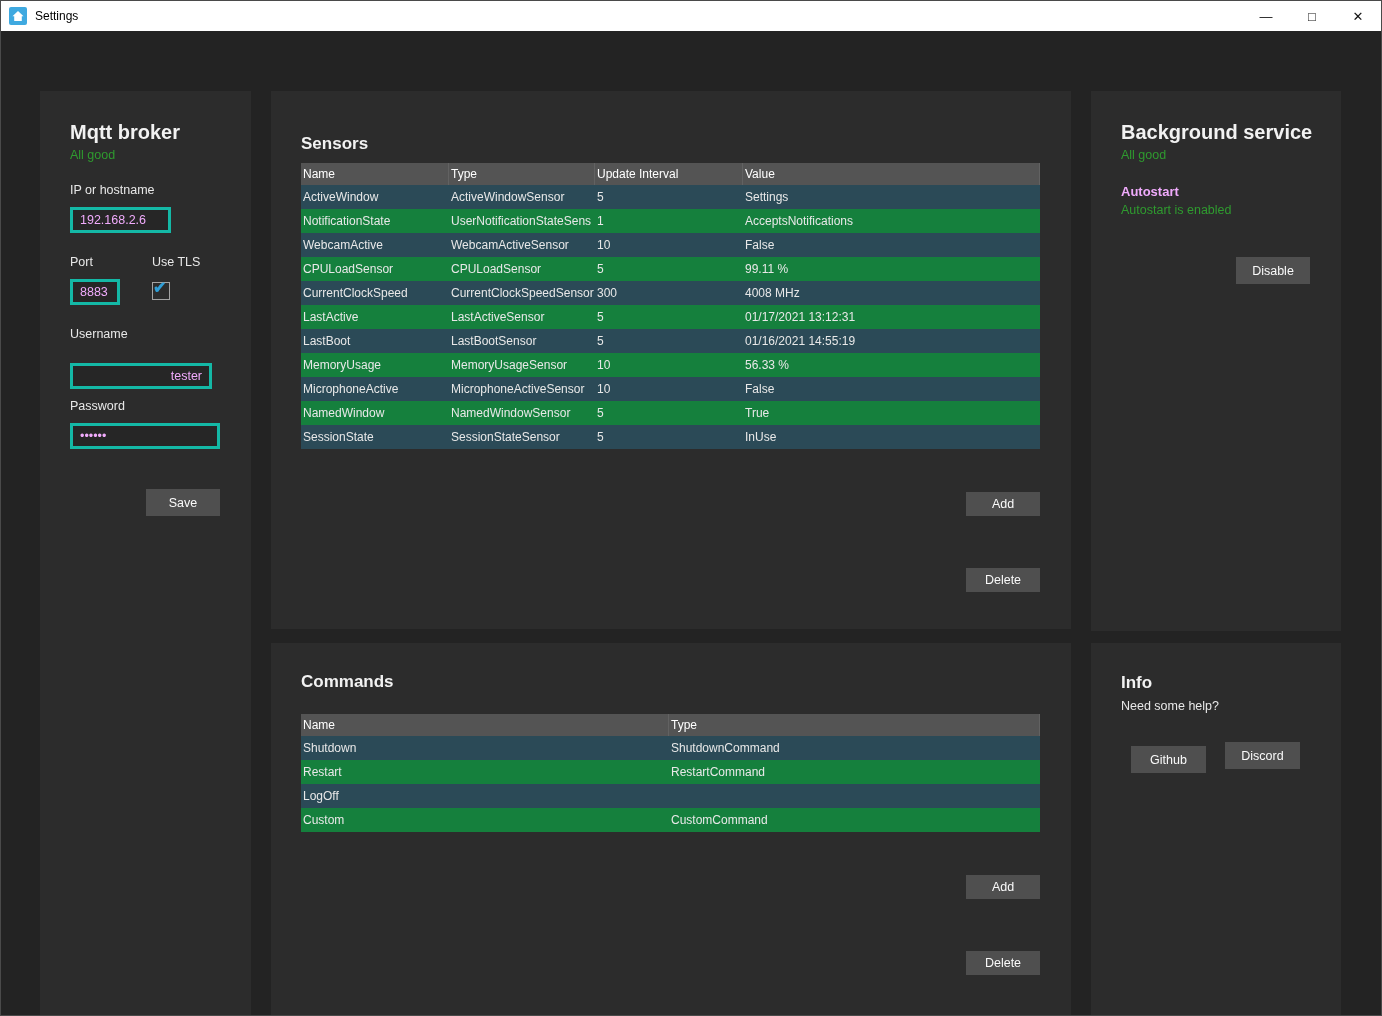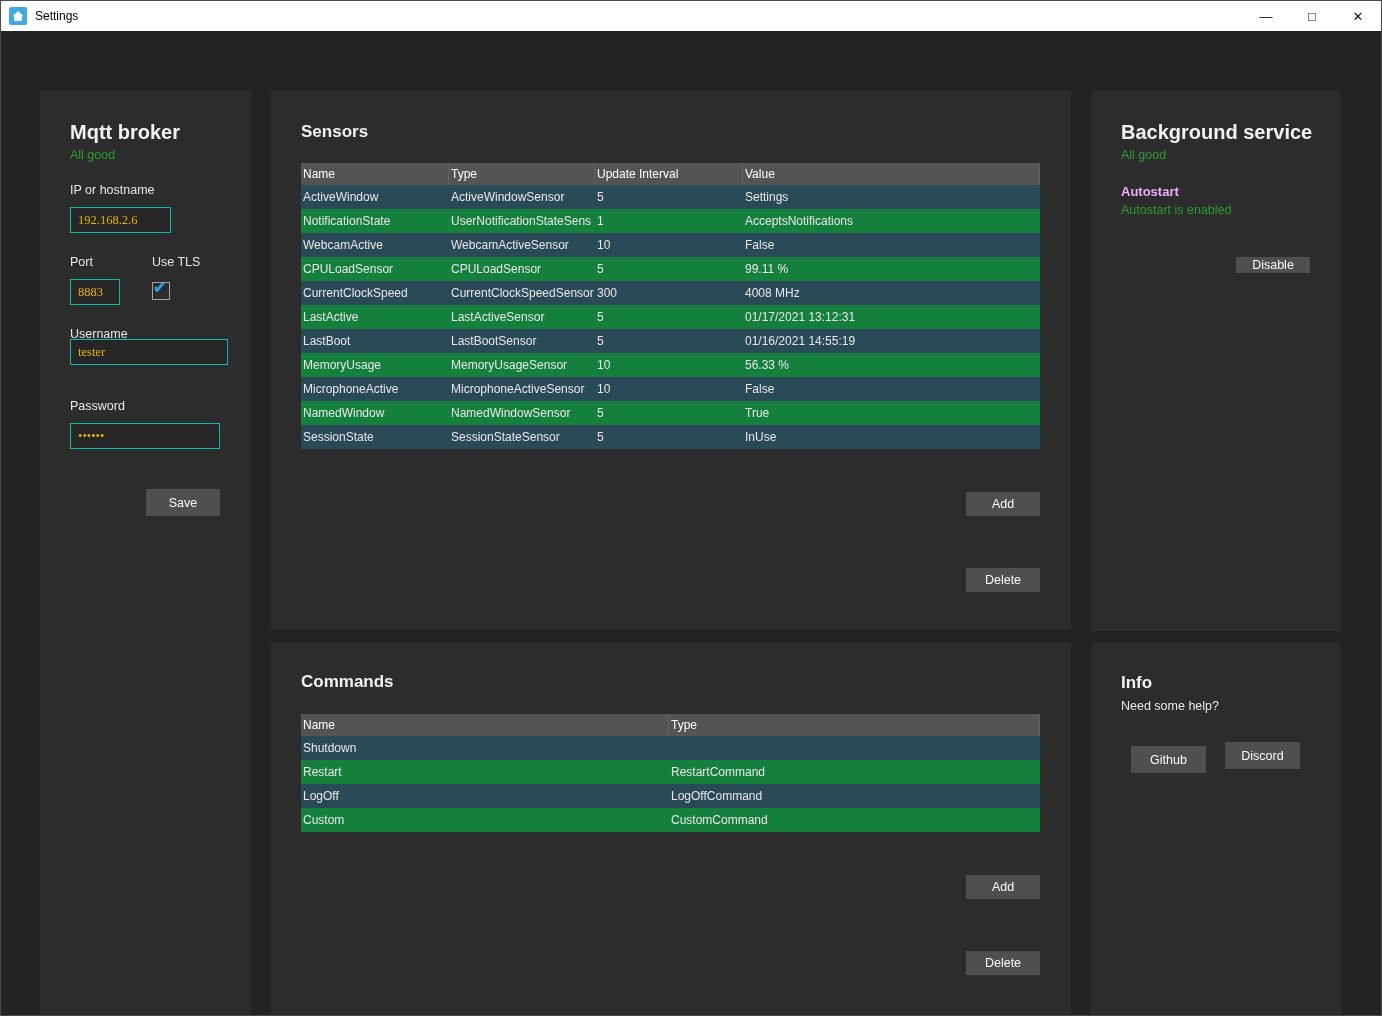--- a/index.html
+++ b/index.html
@@ -22,21 +22,21 @@
   #panel-mqtt{left:40px;top:60px;width:211px;height:925px;}
   #panel-sensors{left:271px;top:60px;width:800px;height:538px;}
   #panel-commands{left:271px;top:612px;width:800px;height:373px;}
   #panel-bgservice{left:1091px;top:60px;width:250px;height:540px;}
   #panel-info{left:1091px;top:612px;width:250px;height:373px;}
   .h1{position:absolute;font-size:20px;font-weight:bold;color:#f2f2f2;white-space:nowrap;}
   .h2{position:absolute;font-size:17px;font-weight:bold;color:#f2f2f2;white-space:nowrap;}
   .h3{position:absolute;font-size:13px;font-weight:bold;color:#f0abfc;white-space:nowrap;}
   .label{position:absolute;font-size:12.5px;color:#e8e8e8;white-space:nowrap;}
   .green{position:absolute;font-size:12.5px;color:#2f9b2f;white-space:nowrap;}
-  .tb{position:absolute;background:#262626;border:1px solid #14b8a6;color:#eab308;font-size:12.5px;padding:0 7px;box-sizing:border-box;height:26px;font-family:Liberation Serif, serif;outline:none;}
+  .tb{position:absolute;background:#262626;border:3px solid #14b8a6;color:#f0abfc;font-size:12.5px;padding:0 7px;box-sizing:border-box;height:26px;font-family:Liberation Sans, sans-serif;outline:none;}
   .btn{position:absolute;background:#4f4f4f;color:#fafafa;font-size:12.5px;border:none;font-family:inherit;display:flex;align-items:center;justify-content:center;cursor:default;}
   .checkbox{position:absolute;width:18px;height:18px;border:1px solid #a3a3a3;box-sizing:border-box;background:#2c2c2c;}
   .checkbox .check{position:absolute;left:0px;top:-4px;font-size:16px;font-weight:bold;color:#2f9ed6;line-height:18px;}
   
   .table{position:absolute;}
   .trow{display:flex;width:739px;height:24px;background:#15803d;box-sizing:border-box;}
   .trow.alt{background:#2b4a57;}
   .trow.thead{height:22px;background:#545454;}
   .tcell{box-sizing:border-box;padding:0 2px;font-size:12px;color:#e8e8e8;line-height:24px;white-space:nowrap;overflow:hidden;}
   .thead .tcell{color:#ffffff;line-height:22px;border-right:1px solid #626262;}
@@ -74,30 +74,30 @@
     <input class="tb" style="left: 30px; top: 116px; width: 101px;" type="text" value="192.168.2.6">
 
     <div class="label" style="left:30px;top:164px;">Port</div>
     <div class="label" style="left:112px;top:164px;">Use TLS</div>
     <input class="tb" style="left: 30px; top: 188px; width: 50px;" type="text" value="8883">
     <div class="checkbox" style="left:112px;top:191px;">
       <span class="check">✔</span>
     </div>
 
     <div class="label" style="left:30px;top:236px;">Username</div>
-    <input class="tb" style="left: 30px; top: 248px; width: 158px;" type="text" value="tester">
+    <input class="tb" style="left: 30px; top: 272px; width: 142px; text-align: right;" type="text" value="tester">
 
     <div class="label" style="left:30px;top:308px;">Password</div>
     <input class="tb" style="left: 30px; top: 332px; width: 150px;" type="text" value="••••••">
 
     <button class="btn" style="left:106px;top:398px;width:74px;height:27px;">Save</button>
   </div>
 
   <div class="panel" id="panel-sensors">
-    <div class="h2" style="left:30px;top:31px;">Sensors</div>
+    <div class="h2" style="left:30px;top:43px;">Sensors</div>
     <div class="table" id="sensors-table" style="left:30px;top:72px;">
         <div class="trow thead">
           <div class="tcell c0">Name</div>
           <div class="tcell c1">Type</div>
           <div class="tcell c2">Update Interval</div>
           <div class="tcell c3">Value</div>
         </div>
         <div class="trow alt">
           <div class="tcell c0">ActiveWindow</div>
           <div class="tcell c1">ActiveWindowSensor</div>
@@ -171,44 +171,44 @@
 
   <div class="panel" id="panel-commands">
     <div class="h2" style="left:30px;top:29px;">Commands</div>
     <div class="table" id="commands-table" style="left:30px;top:71px;">
         <div class="trow thead">
           <div class="tcell c0">Name</div>
           <div class="tcell c1">Type</div>
         </div>
         <div class="trow alt">
           <div class="tcell c0">Shutdown</div>
+          <div class="tcell c1">ShutdownCommand</div>
         </div>
         <div class="trow">
           <div class="tcell c0">Restart</div>
           <div class="tcell c1">RestartCommand</div>
         </div>
         <div class="trow alt">
           <div class="tcell c0">LogOff</div>
-          <div class="tcell c1">LogOffCommand</div>
         </div>
         <div class="trow">
           <div class="tcell c0">Custom</div>
           <div class="tcell c1">CustomCommand</div>
         </div>
       </div>
     <button class="btn" style="left:695px;top:232px;width:74px;height:24px;">Add</button>
     <button class="btn" style="left:695px;top:308px;width:74px;height:24px;">Delete</button>
   </div>
 
   <div class="panel" id="panel-bgservice">
     <div class="h1" style="left:30px;top:30px;">Background service</div>
     <div class="green" style="left:30px;top:57px;">All good</div>
     <div class="h3" style="left:30px;top:93px;">Autostart</div>
     <div class="green" style="left:30px;top:112px;">Autostart is enabled</div>
-    <button class="btn" style="left:145px;top:166px;width:74px;height:16px;">Disable</button>
+    <button class="btn" style="left:145px;top:166px;width:74px;height:27px;">Disable</button>
   </div>
 
   <div class="panel" id="panel-info">
     <div class="h2" style="left:30px;top:30px;">Info</div>
     <div class="label" style="left:30px;top:56px;">Need some help?</div>
     <button class="btn" style="left:40px;top:103px;width:75px;height:27px;">Github</button>
     <button class="btn" style="left:134px;top:99px;width:75px;height:27px;">Discord</button>
   </div>
 
 </div>

